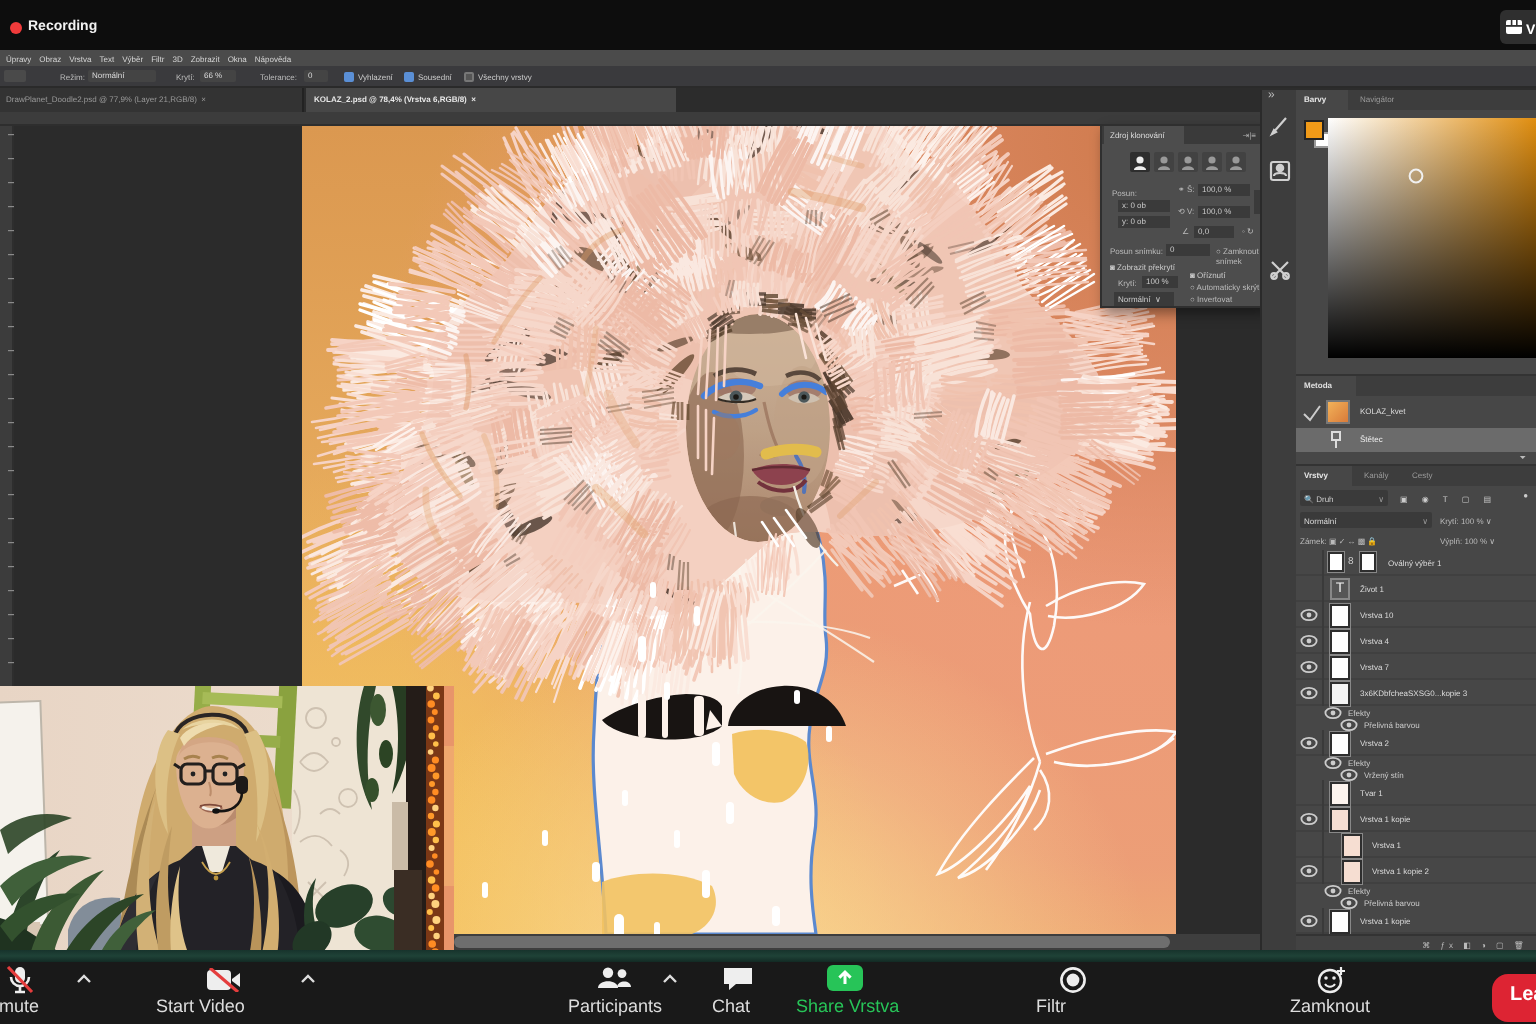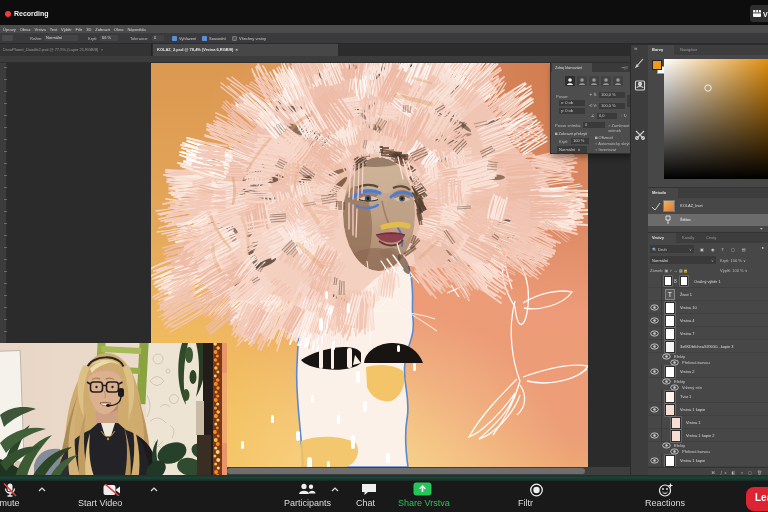--- a/index.html
+++ b/index.html
@@ -1366,17 +1366,17 @@
    <circle cx="7.5" cy="7" r="3.2" fill="#eee"></circle>
  </svg>
  <div class="abs" style="left:518px;top:17px;font-size:9px;color:#ddd">Filtr</div>
  <svg class="abs" style="left:658px;top:2px" width="16" height="14" viewBox="0 0 16 14">
    <circle cx="7" cy="7.5" r="5.5" stroke="#eee" stroke-width="1.2" fill="none"></circle>
    <circle cx="5" cy="6" r="0.9" fill="#eee"></circle>
         <circle cx="9" cy="6" r="0.9" fill="#eee"></circle>
    <path d="M4.5 9 c1.2 1.8 3.8 1.8 5 0" stroke="#eee" stroke-width="1" fill="none"></path>
    <path d="M12.5 0.5 v4 M10.5 2.5 h4" stroke="#eee" stroke-width="1.1"></path>
  </svg>
- <div class="abs" style="left:645px;top:17px;font-size:9px;color:#ddd">Reactions</div>
+ <div class="abs" style="left:645px;top:17px;font-size:9px;color:#ddd">Zamknout</div>
  <div class="abs" style="left:746px;top:6px;width:40px;height:24px;background:#dd2433;border-radius:8px">
    <span style="position:absolute;left:9px;top:5px;font-size:10px;font-weight:bold;color:#fff">Leave</span>
  </div>
 </div>
 </div>
 </body></html>

